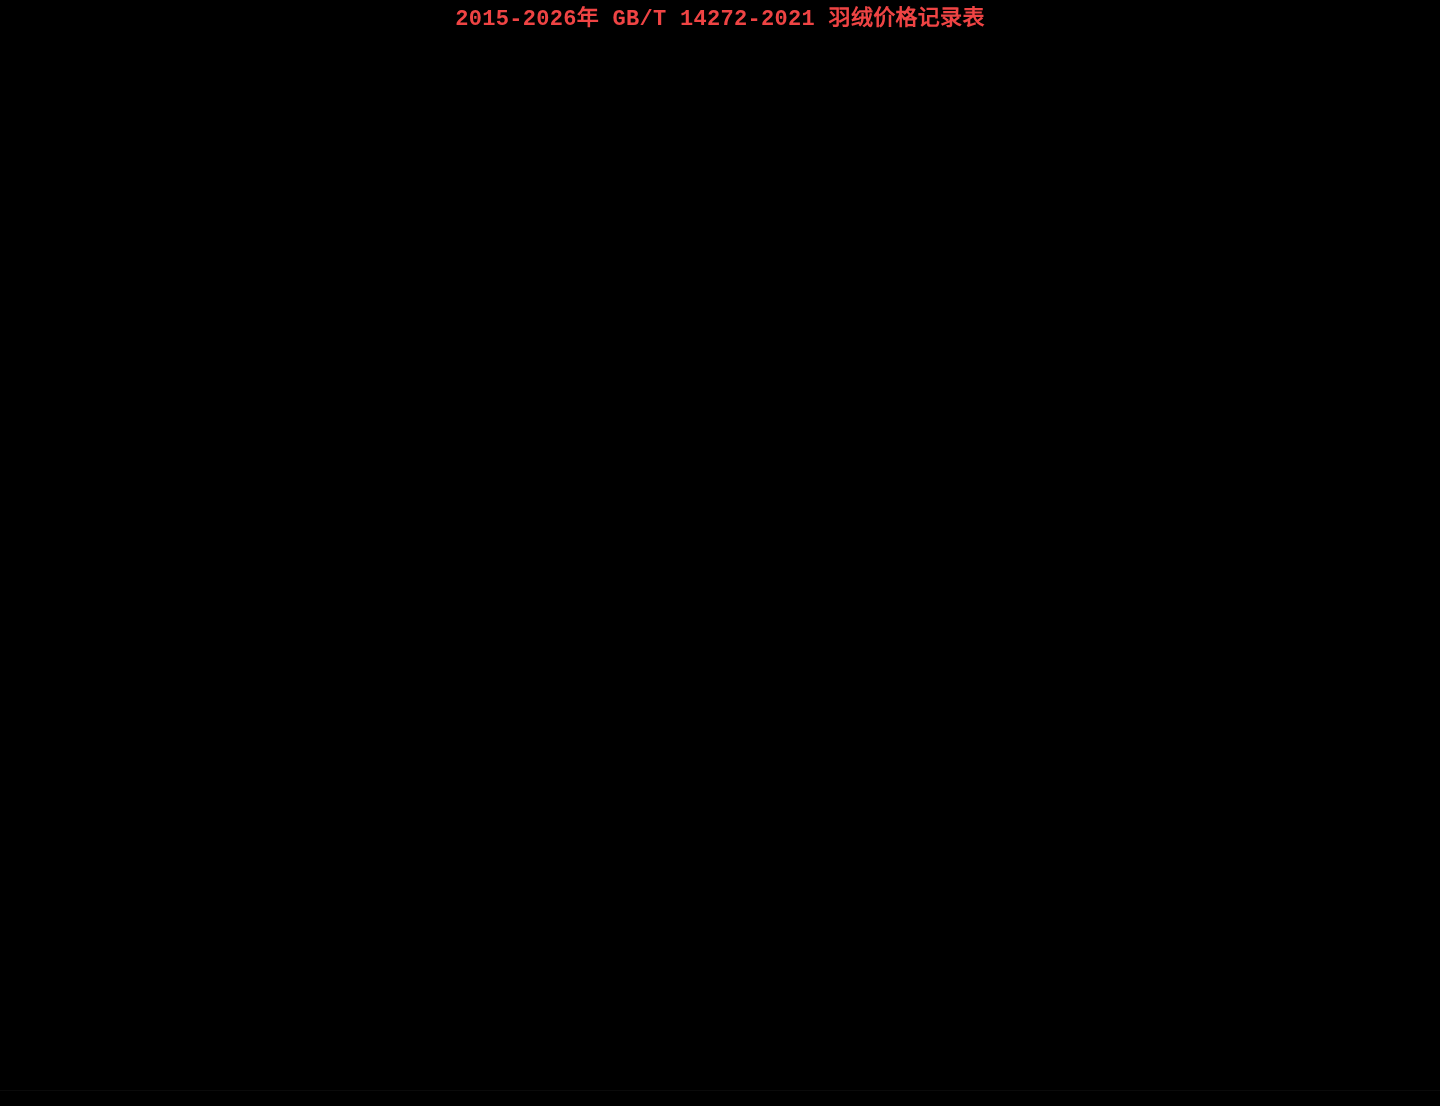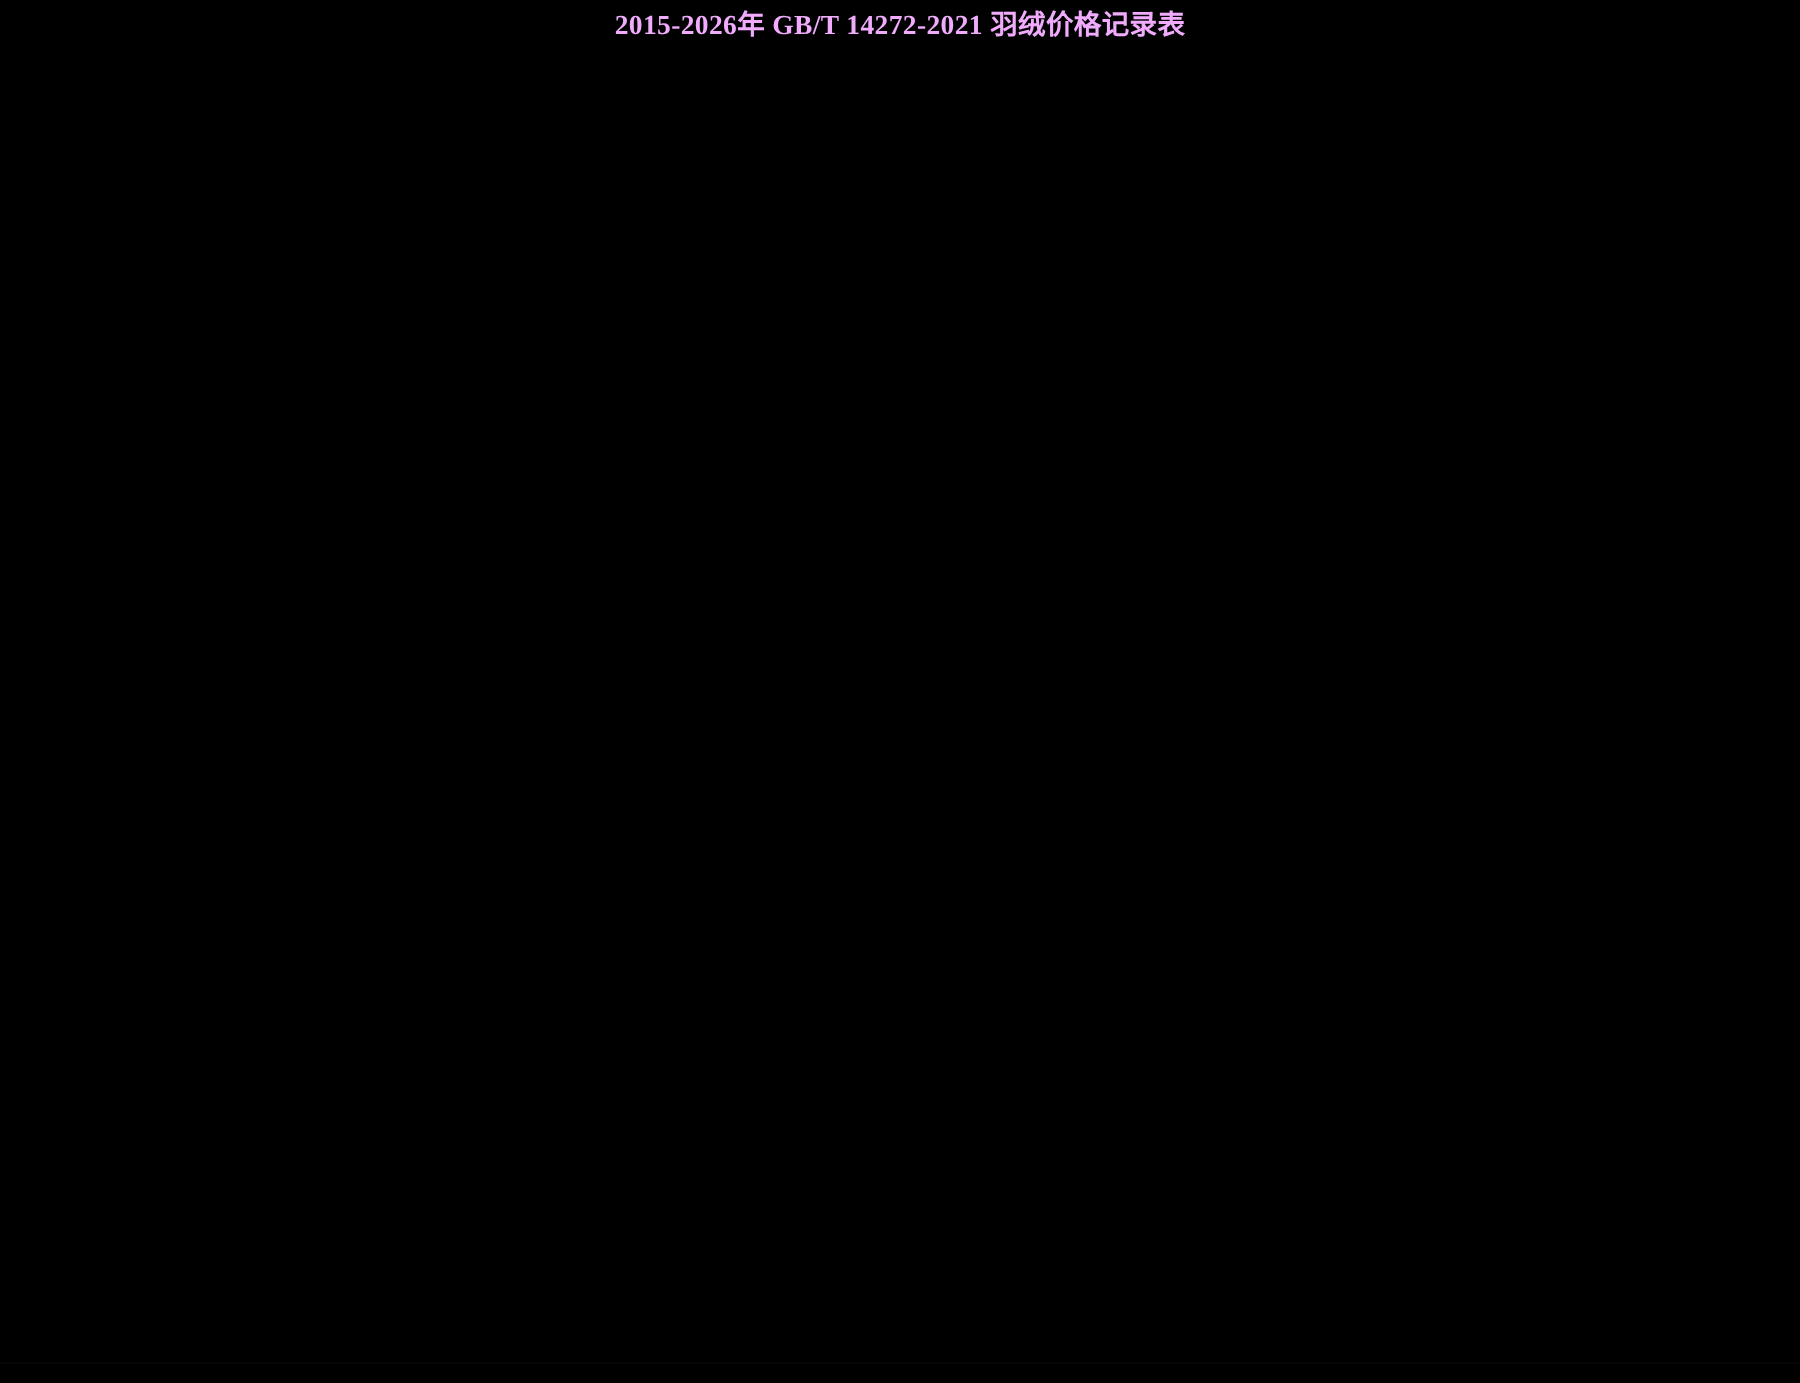--- a/index.html
+++ b/index.html
@@ -19,22 +19,22 @@
     position: absolute;
     inset: 0;
     background: #000000;
   }
   .page-title {
     position: absolute;
     top: 6px;
     left: 0;
     width: 1440px;
     text-align: center;
-    color: #f0abfc;
-    font-family: Liberation Serif, serif;
+    color: #ef4444;
+    font-family: Liberation Mono, monospace;
     font-weight: bold;
     font-size: 22px;
     line-height: 28px;
     letter-spacing: 0.3px;
     white-space: nowrap;
   }
   .body-area {
     position: absolute;
     left: 0;
     top: 40px;

